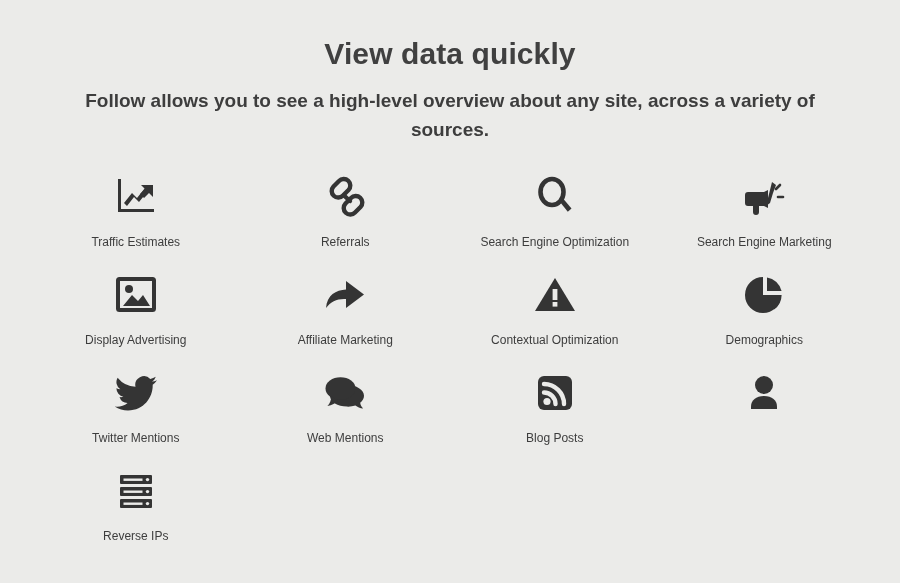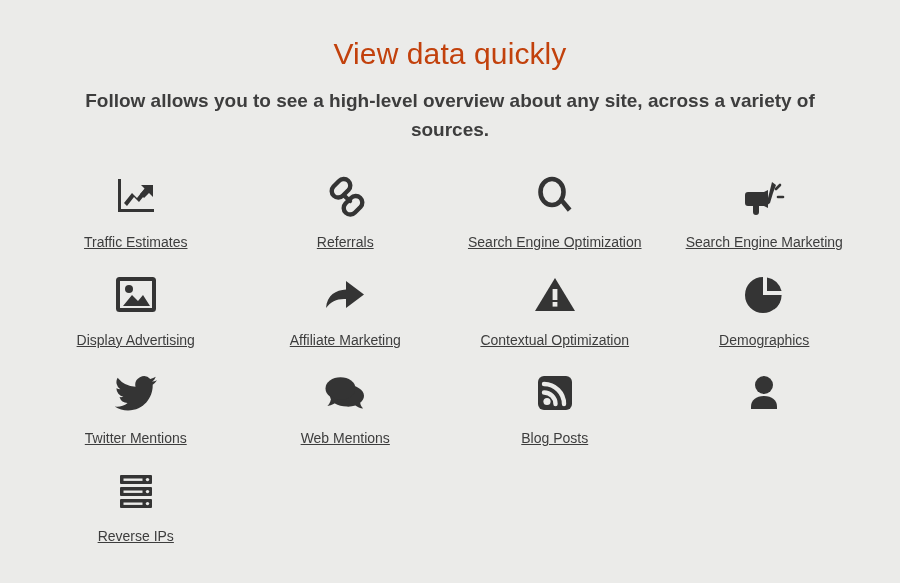--- a/index.html
+++ b/index.html
@@ -17,22 +17,22 @@
   }
   .page {
     width: 900px;
     height: 583px;
     position: relative;
     box-sizing: border-box;
   }
   .page-title {
     text-align: center;
     font-size: 30px;
-    font-weight: normal;
-    color: #c2410c;
+    font-weight: bold;
+    color: #404040;
     margin: 0;
     padding-top: 36px;
     line-height: 36px;
     letter-spacing: 0.1px;
   }
   .page-subtitle {
     text-align: center;
     font-size: 19px;
     font-weight: bold;
     color: #3d3d3d;
@@ -59,25 +59,24 @@
     height: 46px;
     display: flex;
     align-items: center;
     justify-content: center;
     margin-bottom: 10px;
   }
   .feature-icon svg {
     display: block;
   }
   .feature-label {
-    font-size: 14px;
+    font-size: 12px;
     line-height: 24px;
     color: #3d3d3d;
     padding: 0 14px;
-    text-decoration: underline;
   }
   .ico-fill { fill: #343434; }
   .ico-stroke { stroke: #343434; fill: none; }
 </style>
 </head>
 <body>
 
 <div class="page">
 
   <h1 class="page-title">View data quickly</h1>

